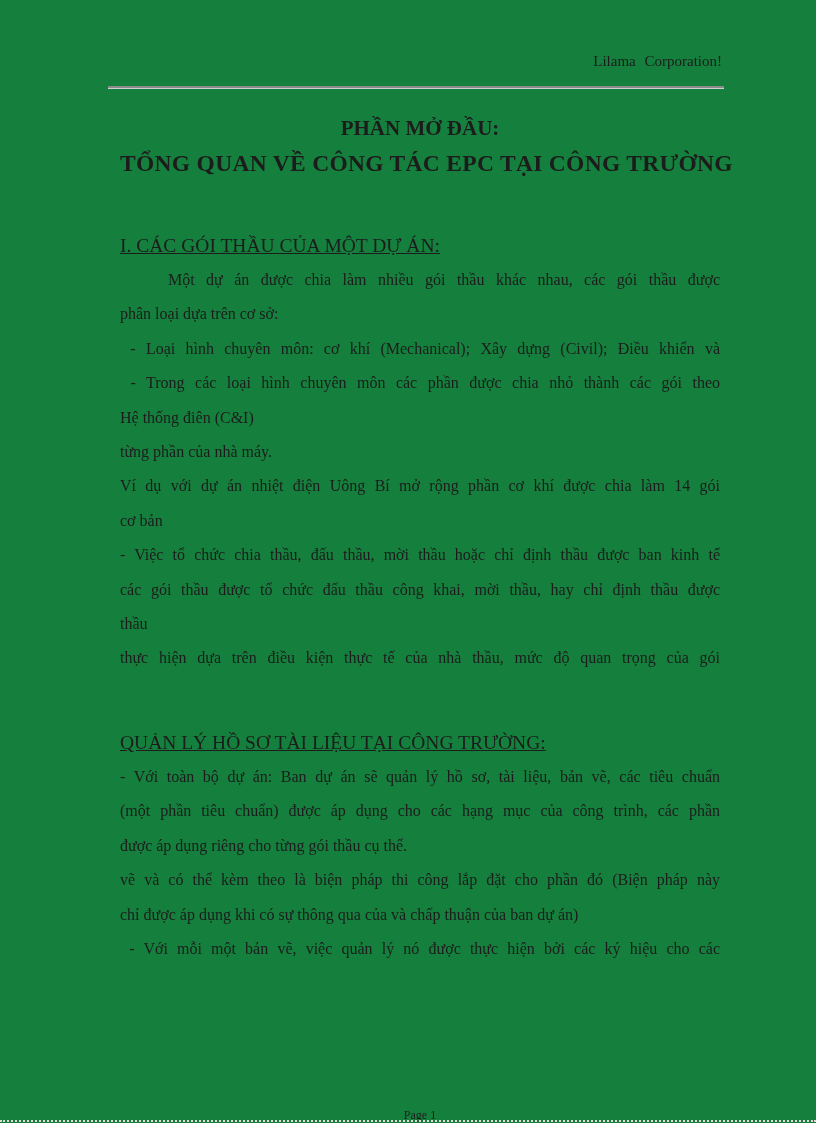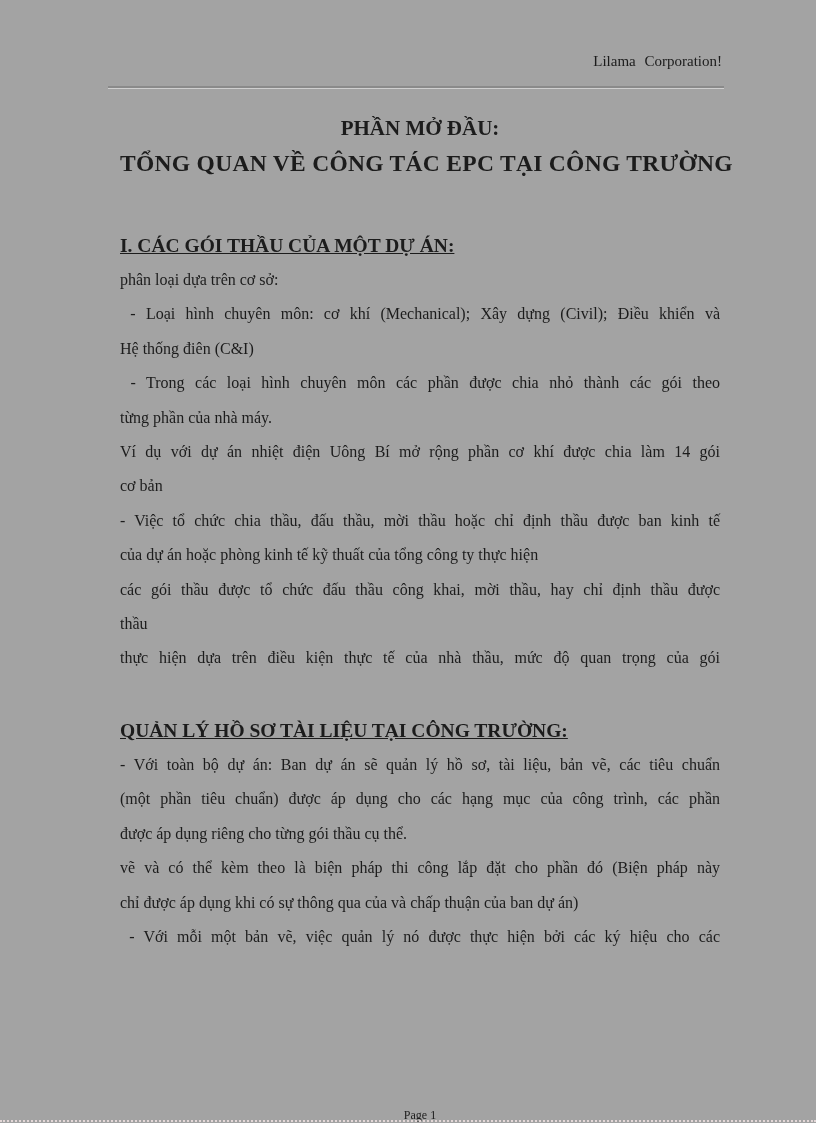--- a/index.html
+++ b/index.html
@@ -2,21 +2,21 @@
 <html><head>
 <meta charset="utf-8">
 <style>
   * { margin:0; padding:0; box-sizing:border-box; }
   html,body { width:816px; height:1123px; }
   body {
     background:#ffffff;
     font-family:"Liberation Serif", "DejaVu Serif", serif;
     color:var(--text-color,#1c1c1c);
   }
-  .sheet { position:relative; width:816px; height:1123px; background:#a3a3a3; overflow:hidden; }
+  .sheet { position:relative; width:816px; height:1123px; background:#15803d; overflow:hidden; }
 
   .doc-header {
     position:absolute; top:52px; right:94px;
     font-size:15px; line-height:18px; word-spacing:5px; white-space:nowrap;
   }
   .header-rule {
     position:absolute; top:86px; left:108px; width:616px; height:2px;
     background:var(--rule-color,#8a8a8a);
     box-shadow:0 1px 0 #cfcfcf;
   }
@@ -25,24 +25,24 @@
 
   .title-line-1 {
     font-size:21px; font-weight:700; text-align:center;
     line-height:30px; white-space:nowrap;
   }
   .title-line-2 {
     font-size:23.5px; font-weight:700; text-align:right;
     line-height:40px; white-space:nowrap; letter-spacing:0.3px;
   }
 
-  .section { margin-top:40px; }
+  .section { margin-top:52px; }
   .section:first-of-type { margin-top:48px; }
   .sec-heading {
-    font-size:19.5px; font-weight:700; text-decoration:underline;
+    font-size:19.5px; font-weight:400; text-decoration:underline;
     line-height:30px; margin-bottom:2px; white-space:nowrap;
   }
   .line {
     font-size:16px; line-height:34.4px;
     text-align:justify; white-space:pre-wrap;
   }
   .line.fill { text-align-last:justify; }
   .line.indent { text-indent:48px; }
 
   .doc-footer {
@@ -62,29 +62,29 @@
 
   <div class="doc-header">Lilama Corporation!</div>
   <div class="header-rule"></div>
 
   <div class="doc-body">
     <div class="title-line-1">PHẦN MỞ ĐẦU:</div>
     <div class="title-line-2">TỔNG QUAN VỀ CÔNG TÁC EPC TẠI CÔNG TRƯỜNG</div>
     <div>
         <section class="section">
           <div class="sec-heading">I. CÁC GÓI THẦU CỦA MỘT DỰ ÁN:</div>
+          <div class="line fill indent">Một dự án được chia làm nhiều gói thầu khác nhau, các gói thầu được</div>
           <div class="line">phân loại dựa trên cơ sở:</div>
           <div class="line fill"> - Loại hình chuyên môn: cơ khí (Mechanical); Xây dựng (Civil); Điều khiển và</div>
+          <div class="line fill"> - Trong các loại hình chuyên môn các phần được chia nhỏ thành các gói theo</div>
           <div class="line">Hệ thống điên (C&amp;I)</div>
-          <div class="line fill"> - Trong các loại hình chuyên môn các phần được chia nhỏ thành các gói theo</div>
           <div class="line">từng phần của nhà máy.</div>
           <div class="line fill">Ví dụ với dự án nhiệt điện Uông Bí mở rộng phần cơ khí được chia làm 14 gói</div>
           <div class="line">cơ bản</div>
           <div class="line fill">- Việc tổ chức chia thầu, đấu thầu, mời thầu hoặc chỉ định thầu được ban kinh tế</div>
-          <div class="line">của dự án hoặc phòng kinh tế kỹ thuất của tổng công ty thực hiện</div>
           <div class="line fill">các gói thầu được tổ chức đấu thầu công khai, mời thầu, hay chỉ định thầu được</div>
           <div class="line">thầu</div>
           <div class="line fill">thực hiện dựa trên điều kiện thực tế của nhà thầu, mức độ quan trọng của gói</div>
         </section>
         <section class="section">
           <div class="sec-heading">QUẢN LÝ HỒ SƠ TÀI LIỆU TẠI CÔNG TRƯỜNG:</div>
           <div class="line fill">- Với toàn bộ dự án: Ban dự án sẽ quản lý hồ sơ, tài liệu, bản vẽ, các tiêu chuẩn</div>
           <div class="line fill">(một phần tiêu chuẩn) được áp dụng cho các hạng mục của công trình, các phần</div>
           <div class="line">được áp dụng riêng cho từng gói thầu cụ thể.</div>
           <div class="line fill">vẽ và có thể kèm theo là biện pháp thi công lắp đặt cho phần đó (Biện pháp này</div>

